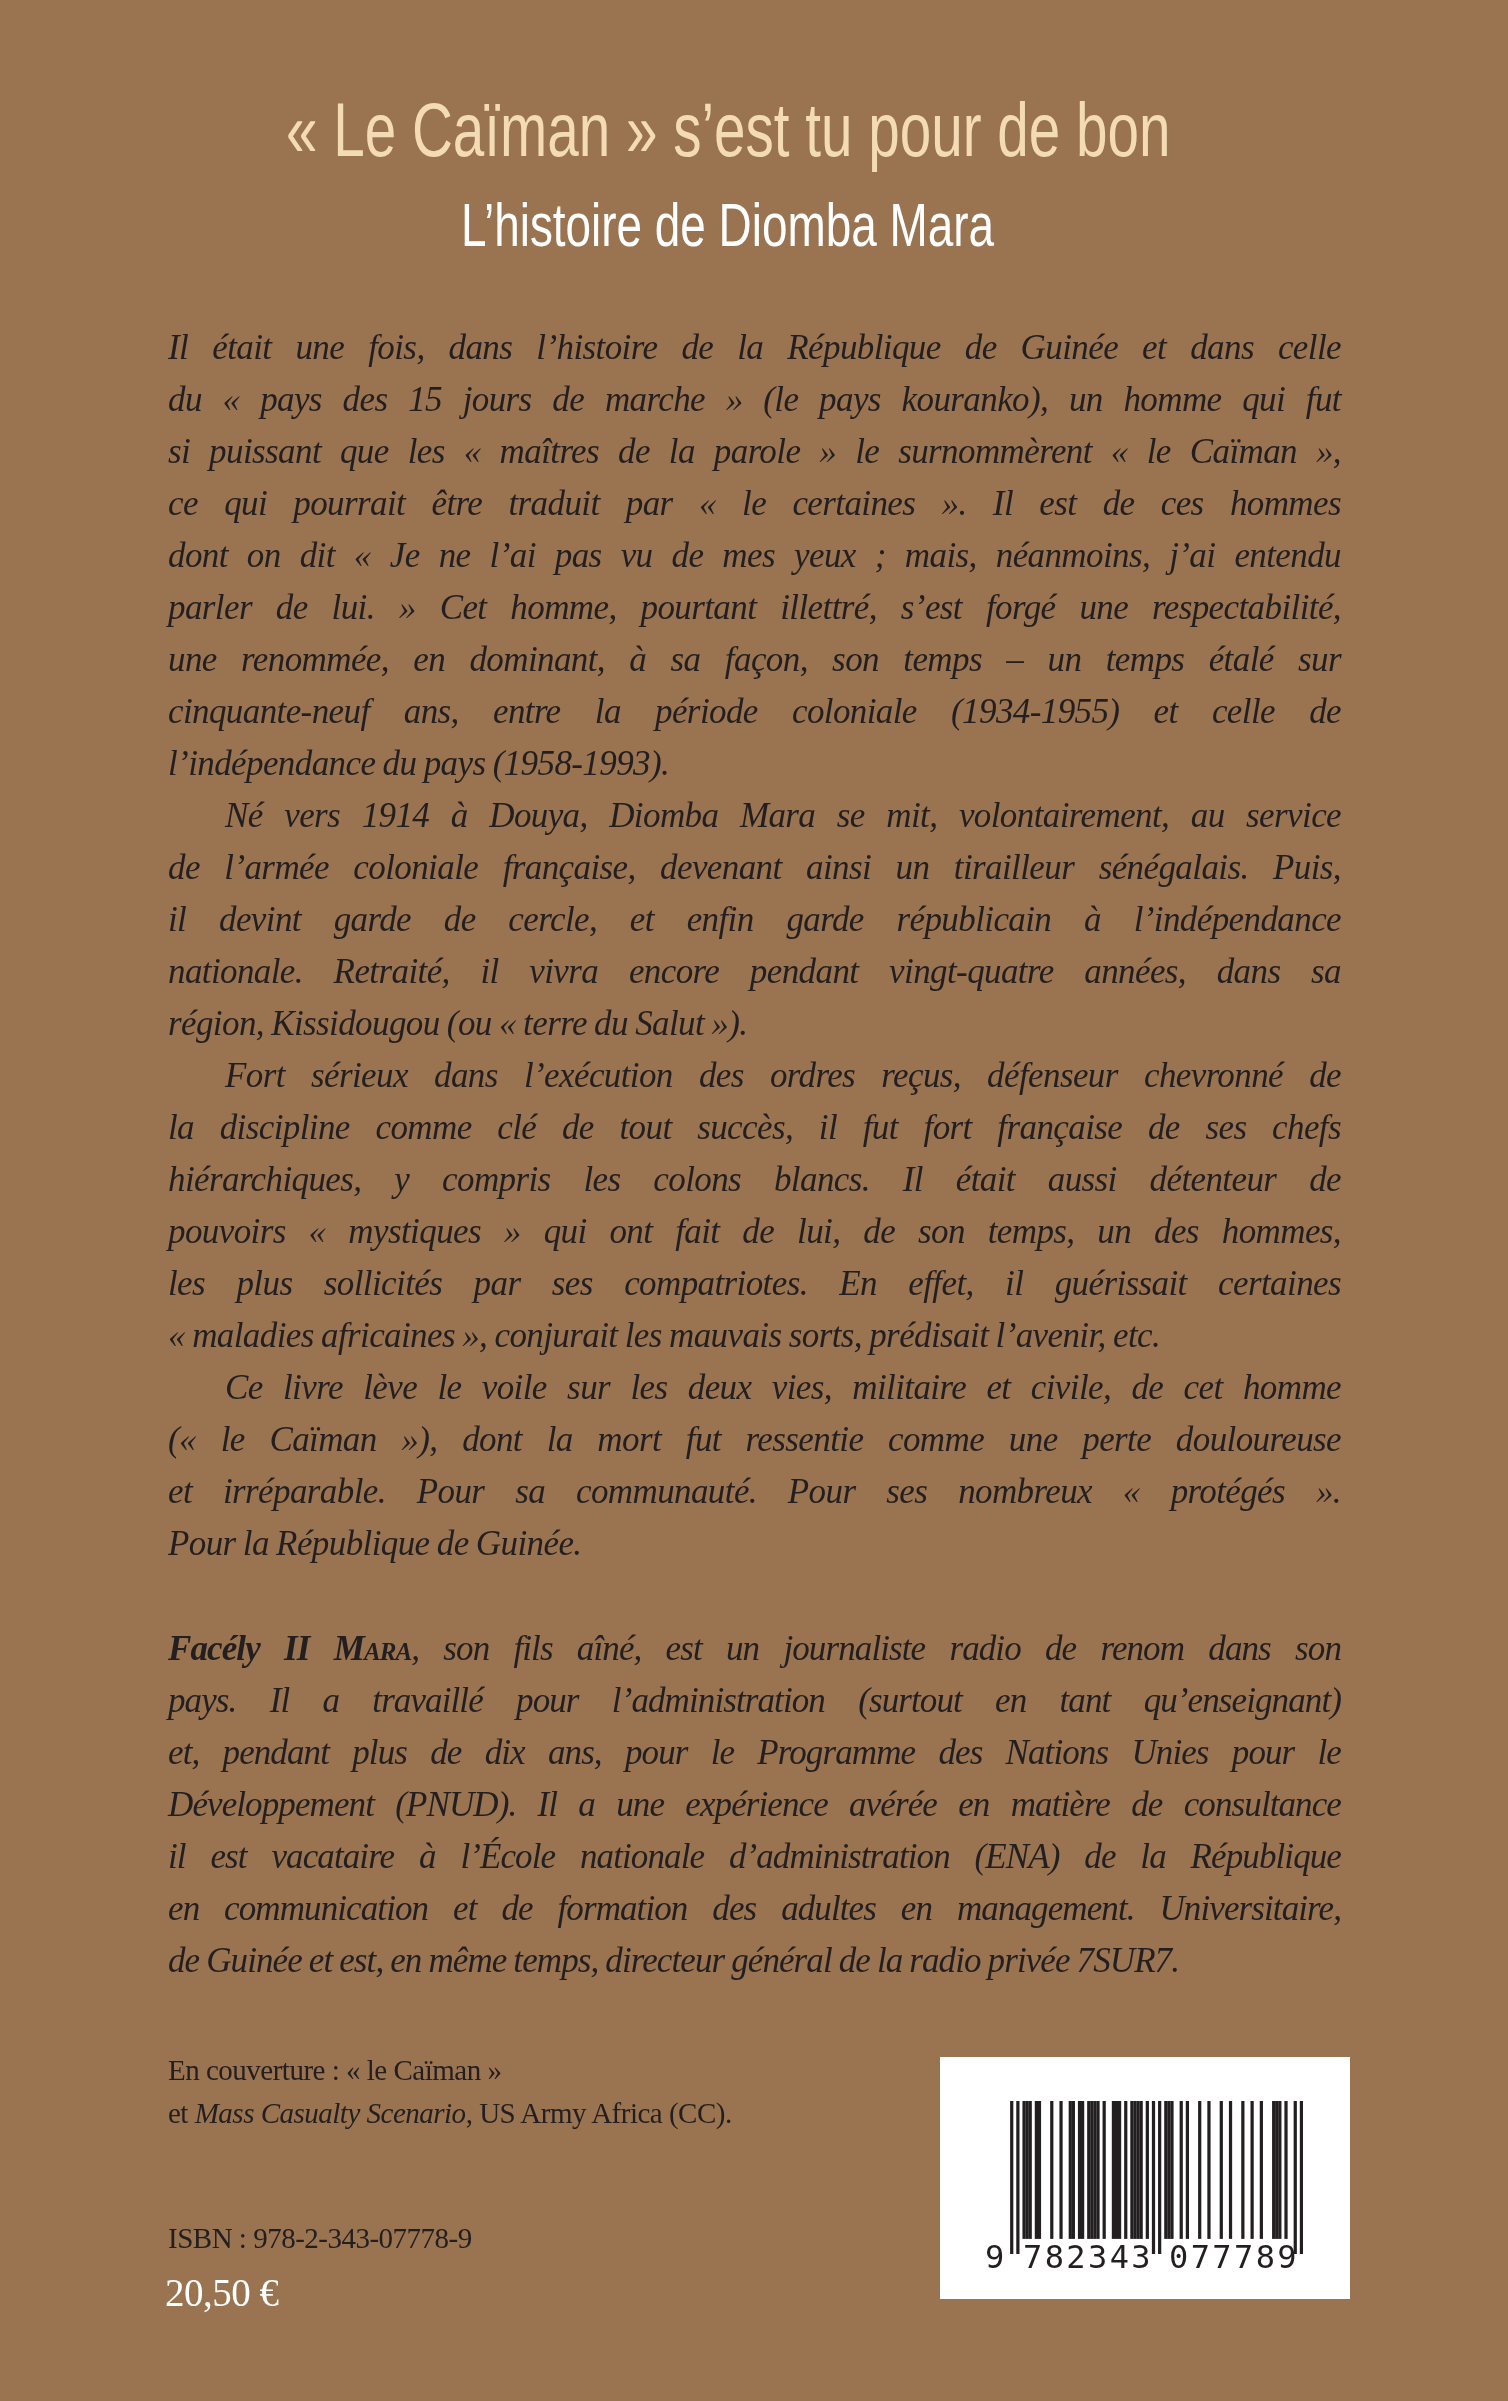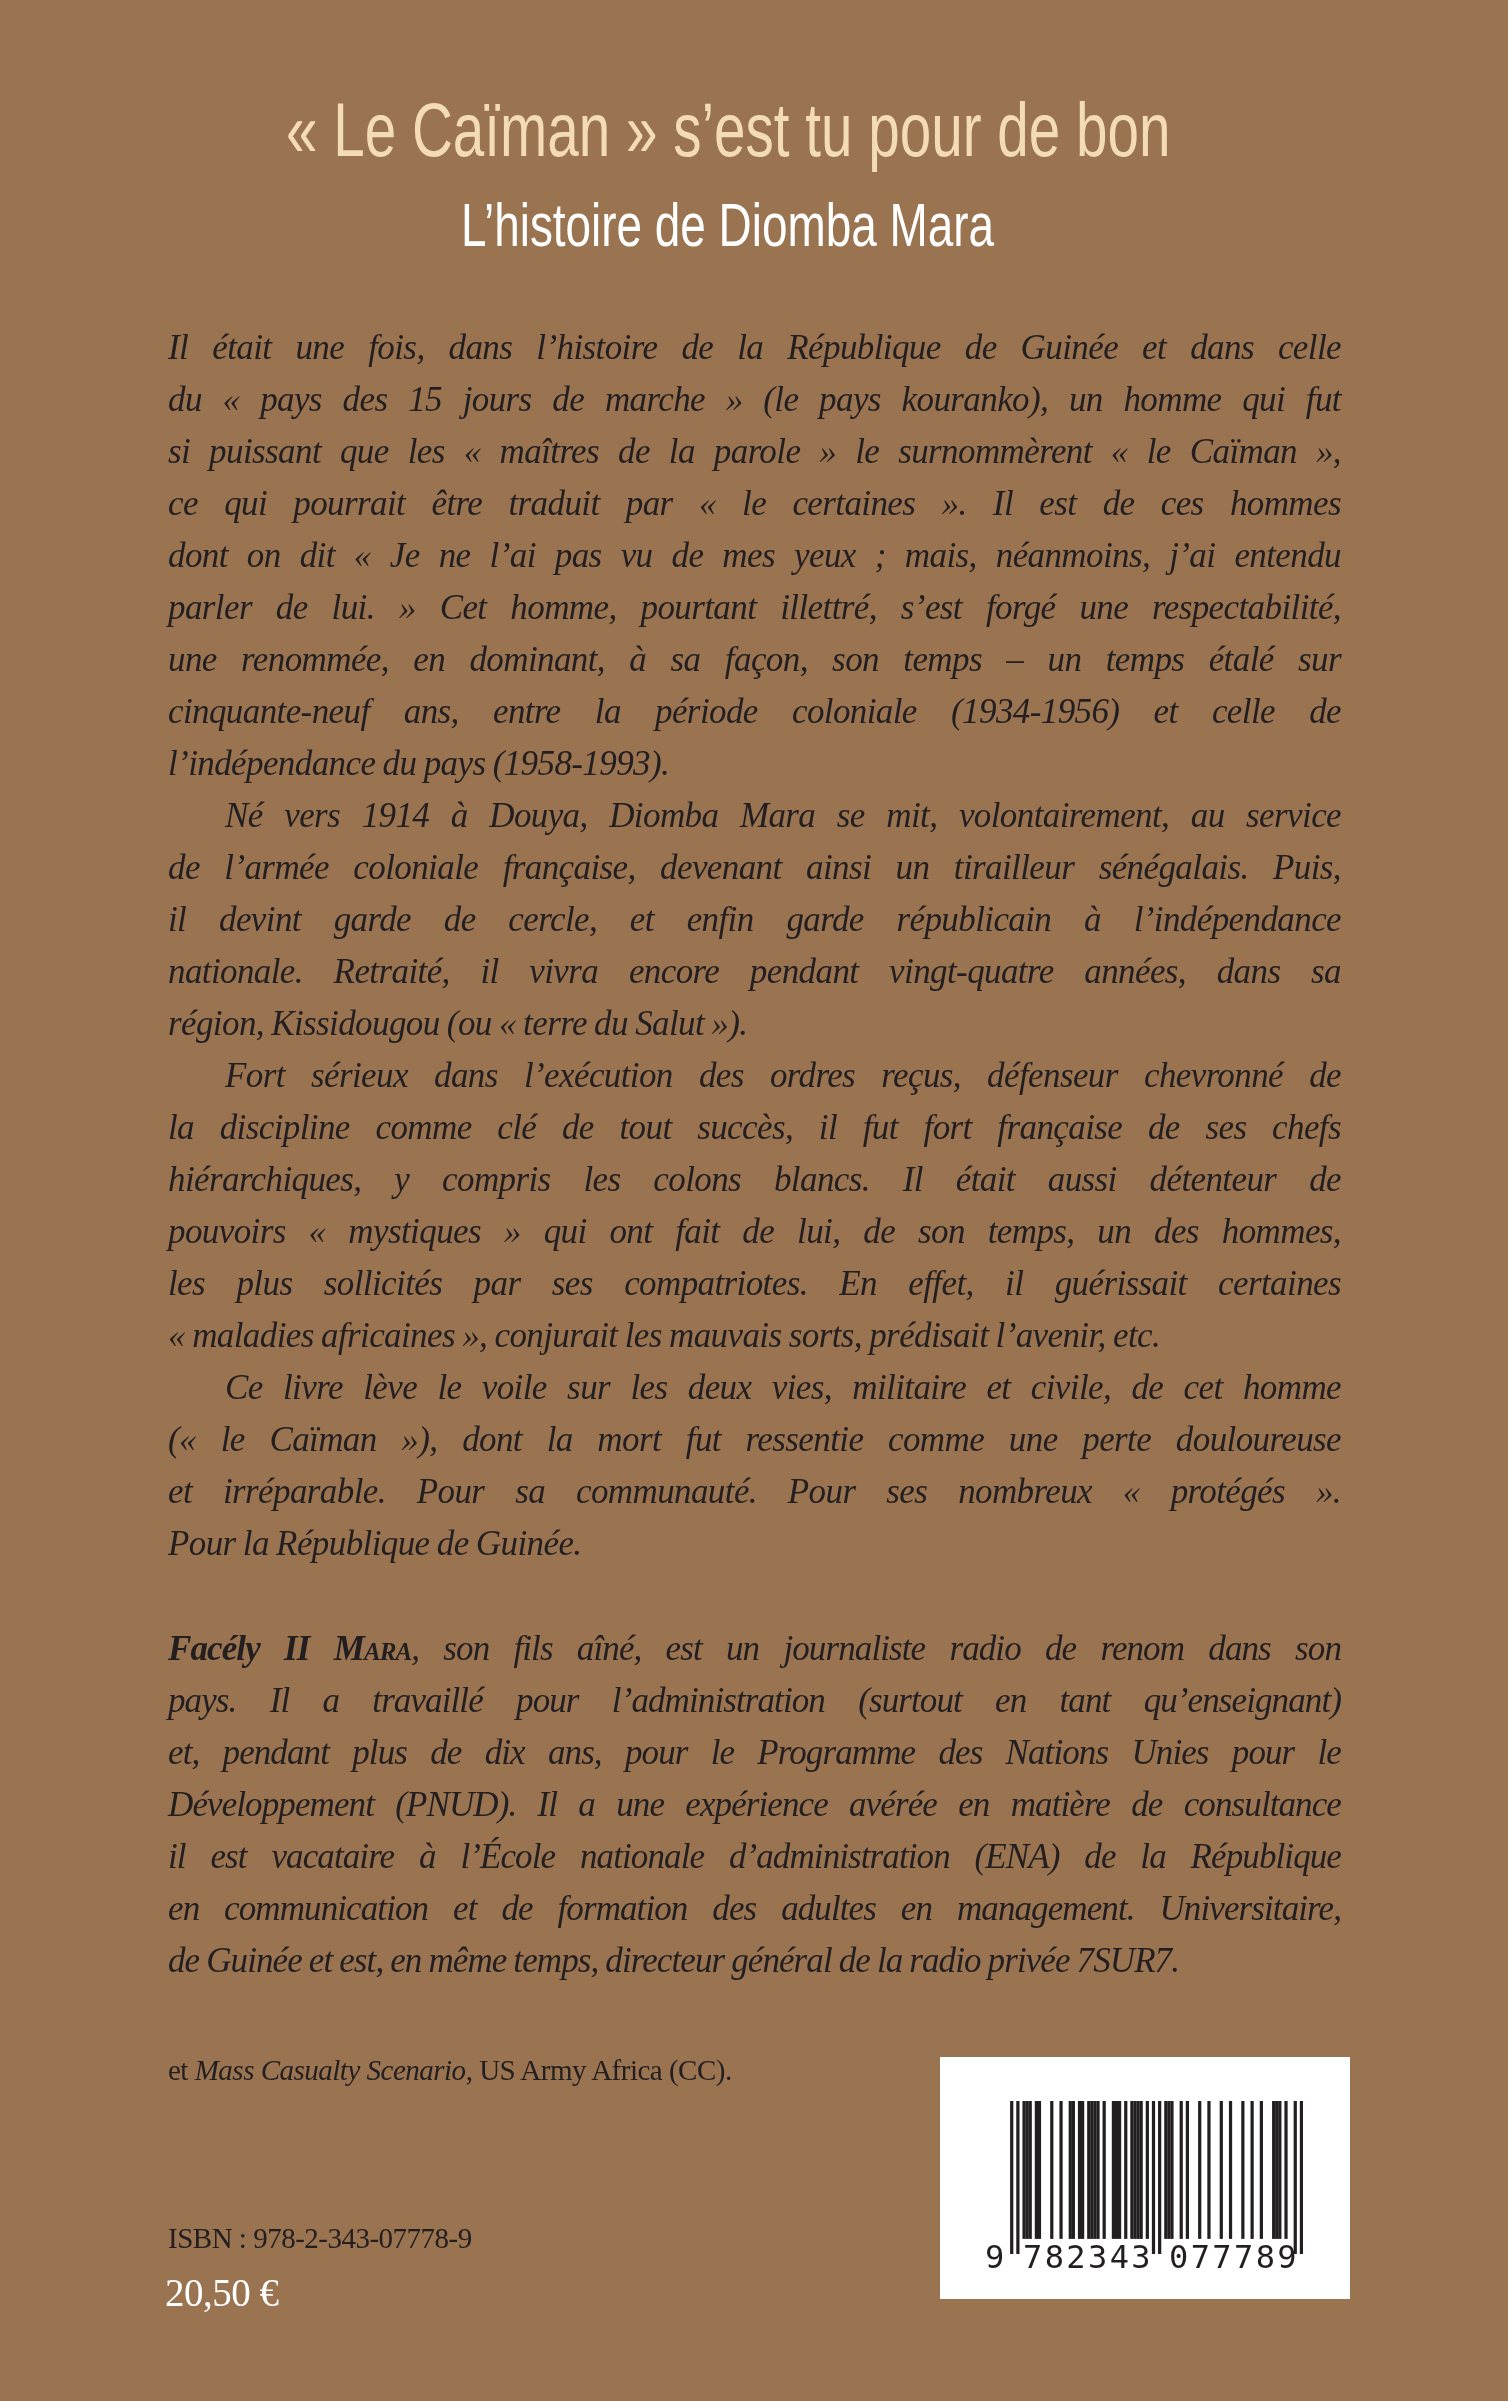--- a/index.html
+++ b/index.html
@@ -78,21 +78,21 @@
 </div>
 
 <div class="body" id="summary">
     <div class="line">Il était une fois, dans l’histoire de la République de Guinée et dans celle</div>
     <div class="line">du « pays des 15 jours de marche » (le pays kouranko), un homme qui fut</div>
     <div class="line">si puissant que les « maîtres de la parole » le surnommèrent « le Caïman »,</div>
     <div class="line">ce qui pourrait être traduit par « le certaines ». Il est de ces hommes</div>
     <div class="line">dont on dit « Je ne l’ai pas vu de mes yeux ; mais, néanmoins, j’ai entendu</div>
     <div class="line">parler de lui. » Cet homme, pourtant illettré, s’est forgé une respectabilité,</div>
     <div class="line">une renommée, en dominant, à sa façon, son temps – un temps étalé sur</div>
-    <div class="line">cinquante-neuf ans, entre la période coloniale (1934-1956) et celle de</div>
+    <div class="line">cinquante-neuf ans, entre la période coloniale (1934-1955) et celle de</div>
     <div class="line last">l’indépendance du pays (1958-1993).</div>
     <div class="line indent">Né vers 1914 à Douya, Diomba Mara se mit, volontairement, au service</div>
     <div class="line">de l’armée coloniale française, devenant ainsi un tirailleur sénégalais. Puis,</div>
     <div class="line">il devint garde de cercle, et enfin garde républicain à l’indépendance</div>
     <div class="line">nationale. Retraité, il vivra encore pendant vingt-quatre années, dans sa</div>
     <div class="line last">région, Kissidougou (ou « terre du Salut »).</div>
     <div class="line indent">Fort sérieux dans l’exécution des ordres reçus, défenseur chevronné de</div>
     <div class="line">la discipline comme clé de tout succès, il fut fort française de ses chefs</div>
     <div class="line">hiérarchiques, y compris les colons blancs. Il était aussi détenteur de</div>
     <div class="line">pouvoirs « mystiques » qui ont fait de lui, de son temps, un des hommes,</div>
@@ -112,20 +112,21 @@
       <div class="line">pays. Il a travaillé pour l’administration (surtout en tant qu’enseignant)</div>
       <div class="line">et, pendant plus de dix ans, pour le Programme des Nations Unies pour le</div>
       <div class="line">Développement (PNUD). Il a une expérience avérée en matière de consultance</div>
       <div class="line">il est vacataire à l’École nationale d’administration (ENA) de la République</div>
       <div class="line">en communication et de formation des adultes en management. Universitaire,</div>
       <div class="line last">de Guinée et est, en même temps, directeur général de la radio privée 7SUR7.</div>
     </div>
 </div>
 
 <div class="credits">
+  <div>En couverture : « le Caïman »</div>
   <div><span>et </span><i>Mass Casualty Scenario</i><span>, US Army Africa (CC).</span></div>
 </div>
 
 <div class="isbn">ISBN : 978-2-343-07778-9</div>
 <div class="price">20,50 €</div>
 
 <div class="barcode-box">
   <svg class="bars" id="barcode-svg" width="293" height="153" viewBox="0 0 310 162">
       <rect x="0.00" y="0" width="3.41" height="162" fill="#231f20"></rect>
       <rect x="6.53" y="0" width="3.41" height="162" fill="#231f20"></rect>

